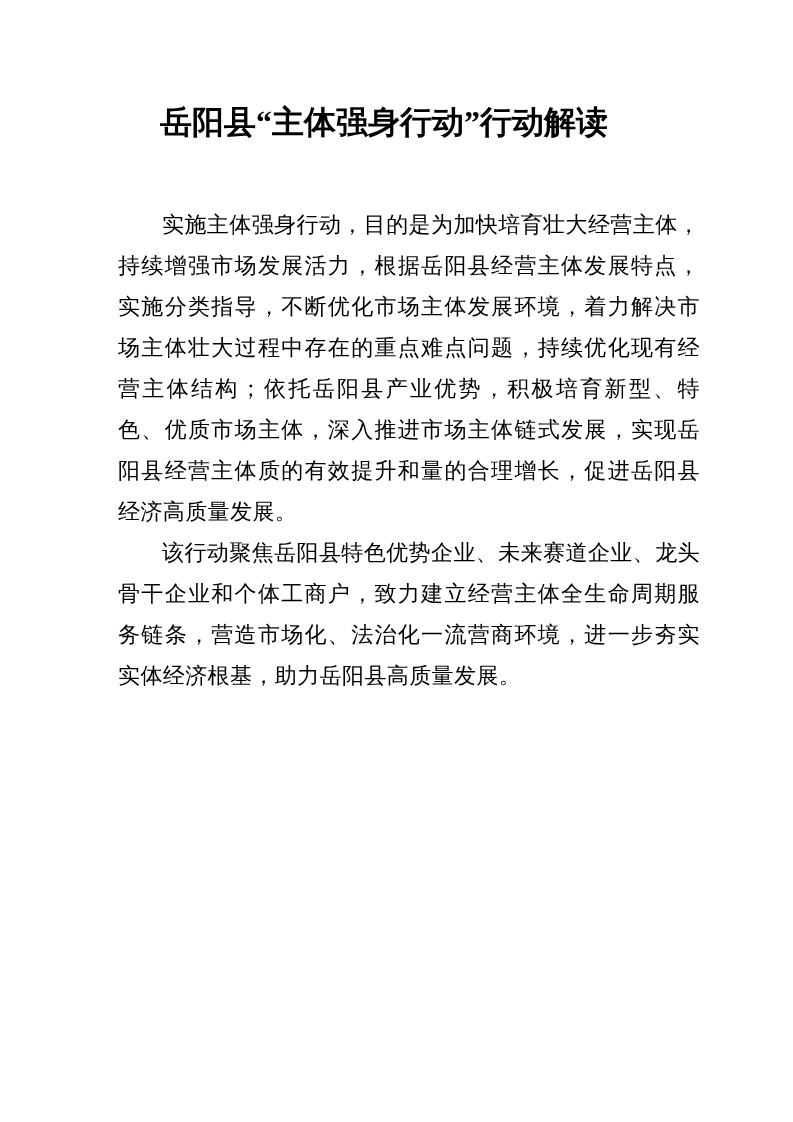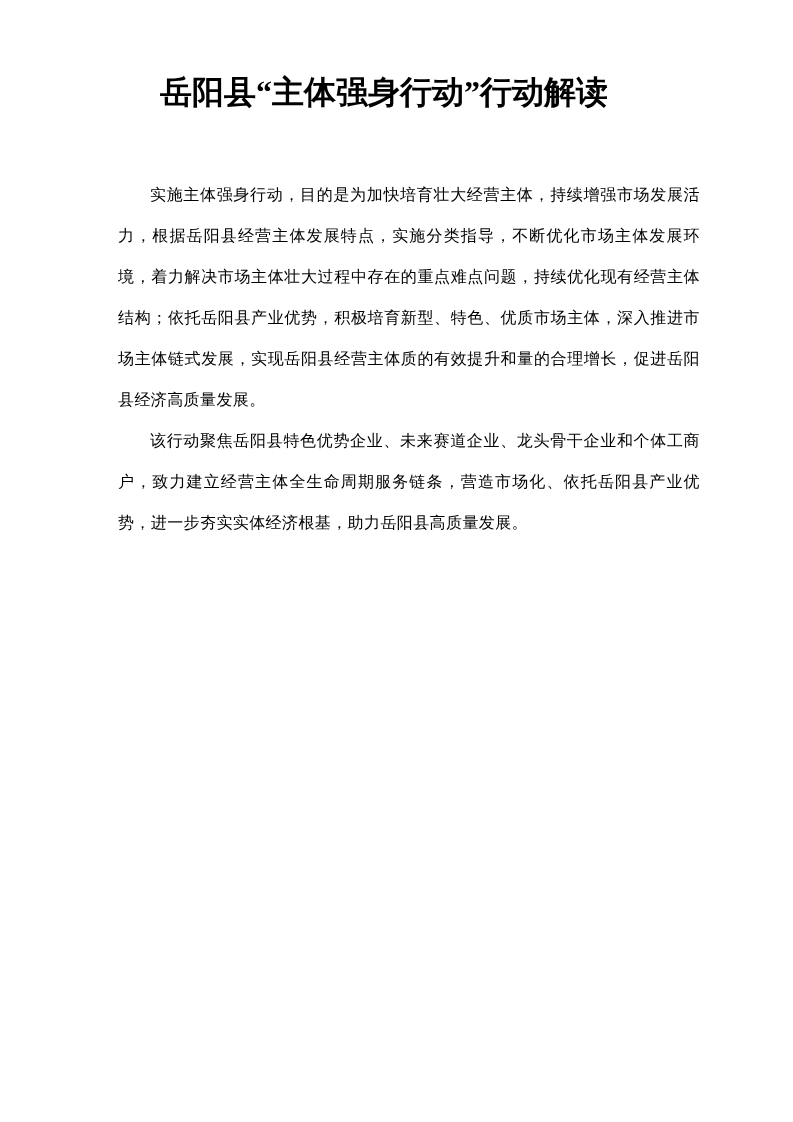--- a/index.html
+++ b/index.html
@@ -6,47 +6,47 @@
     margin: 0;
     padding: 0;
     background: #ffffff;
   }
   .page {
     position: relative;
     width: 793px;
     height: 1122px;
     background: #ffffff;
     box-sizing: border-box;
-    padding: 70px 93px 0 118px;
+    padding: 100px 93px 0 118px;
     color: #000000;
     font-family: "Liberation Serif", serif;
     overflow: hidden;
   }
   .doc-title {
     position: relative;
     left: -25px;
     margin: 0 0 60px 0;
     font-size: 32px;
     line-height: 44px;
     font-weight: bold;
     text-align: center;
     letter-spacing: 0px;
     white-space: nowrap;
   }
   .doc-body p {
     margin: 0;
-    font-size: 16px;
+    font-size: 22px;
     line-height: 41px;
     text-indent: 2em;
     text-align: justify;
     letter-spacing: 0.4px;
   }
 </style>
 </head>
 <body>
 
 <div class="page">
   <h1 class="doc-title">岳阳县“主体强身行动”行动解读</h1>
   <div class="doc-body">
     <p>实施主体强身行动，目的是为加快培育壮大经营主体，持续增强市场发展活力，根据岳阳县经营主体发展特点，实施分类指导，不断优化市场主体发展环境，着力解决市场主体壮大过程中存在的重点难点问题，持续优化现有经营主体结构；依托岳阳县产业优势，积极培育新型、特色、优质市场主体，深入推进市场主体链式发展，实现岳阳县经营主体质的有效提升和量的合理增长，促进岳阳县经济高质量发展。</p>
-    <p>该行动聚焦岳阳县特色优势企业、未来赛道企业、龙头骨干企业和个体工商户，致力建立经营主体全生命周期服务链条，营造市场化、依托岳阳县产业优势，进一步夯实实体经济根基，助力岳阳县高质量发展。</p>
+    <p>该行动聚焦岳阳县特色优势企业、未来赛道企业、龙头骨干企业和个体工商户，致力建立经营主体全生命周期服务链条，营造市场化、法治化一流营商环境，进一步夯实实体经济根基，助力岳阳县高质量发展。</p>
   </div>
 </div>
 
 </body></html>

